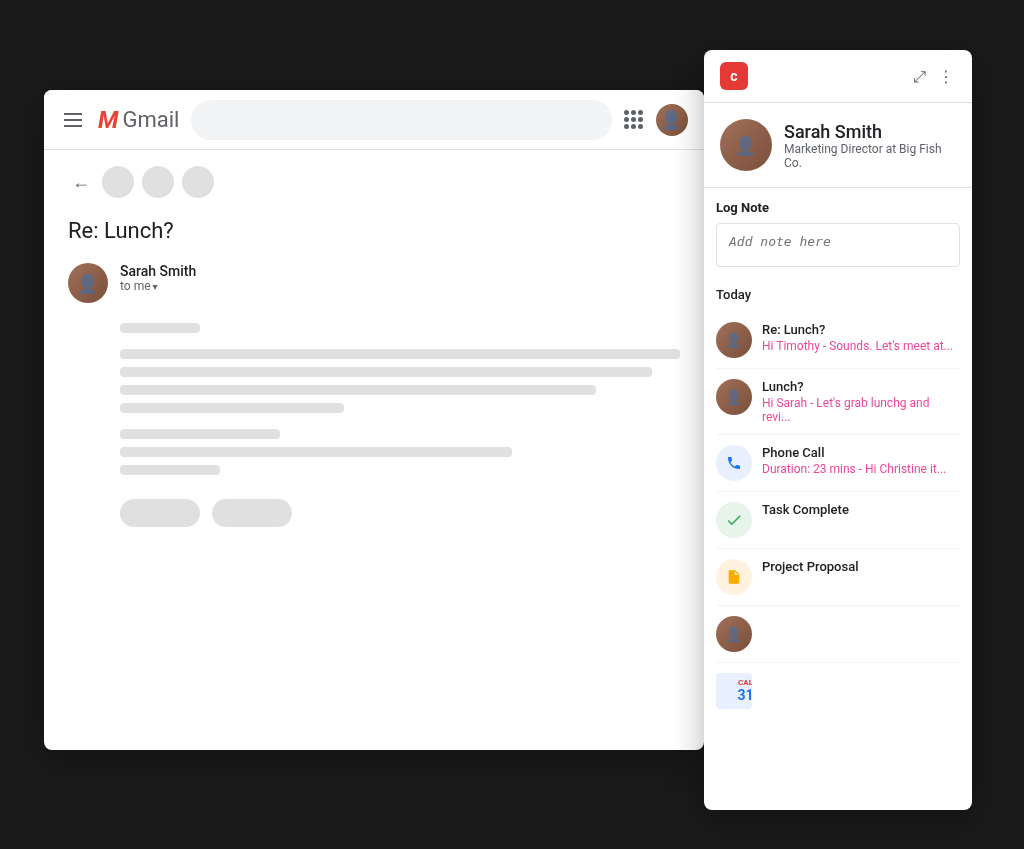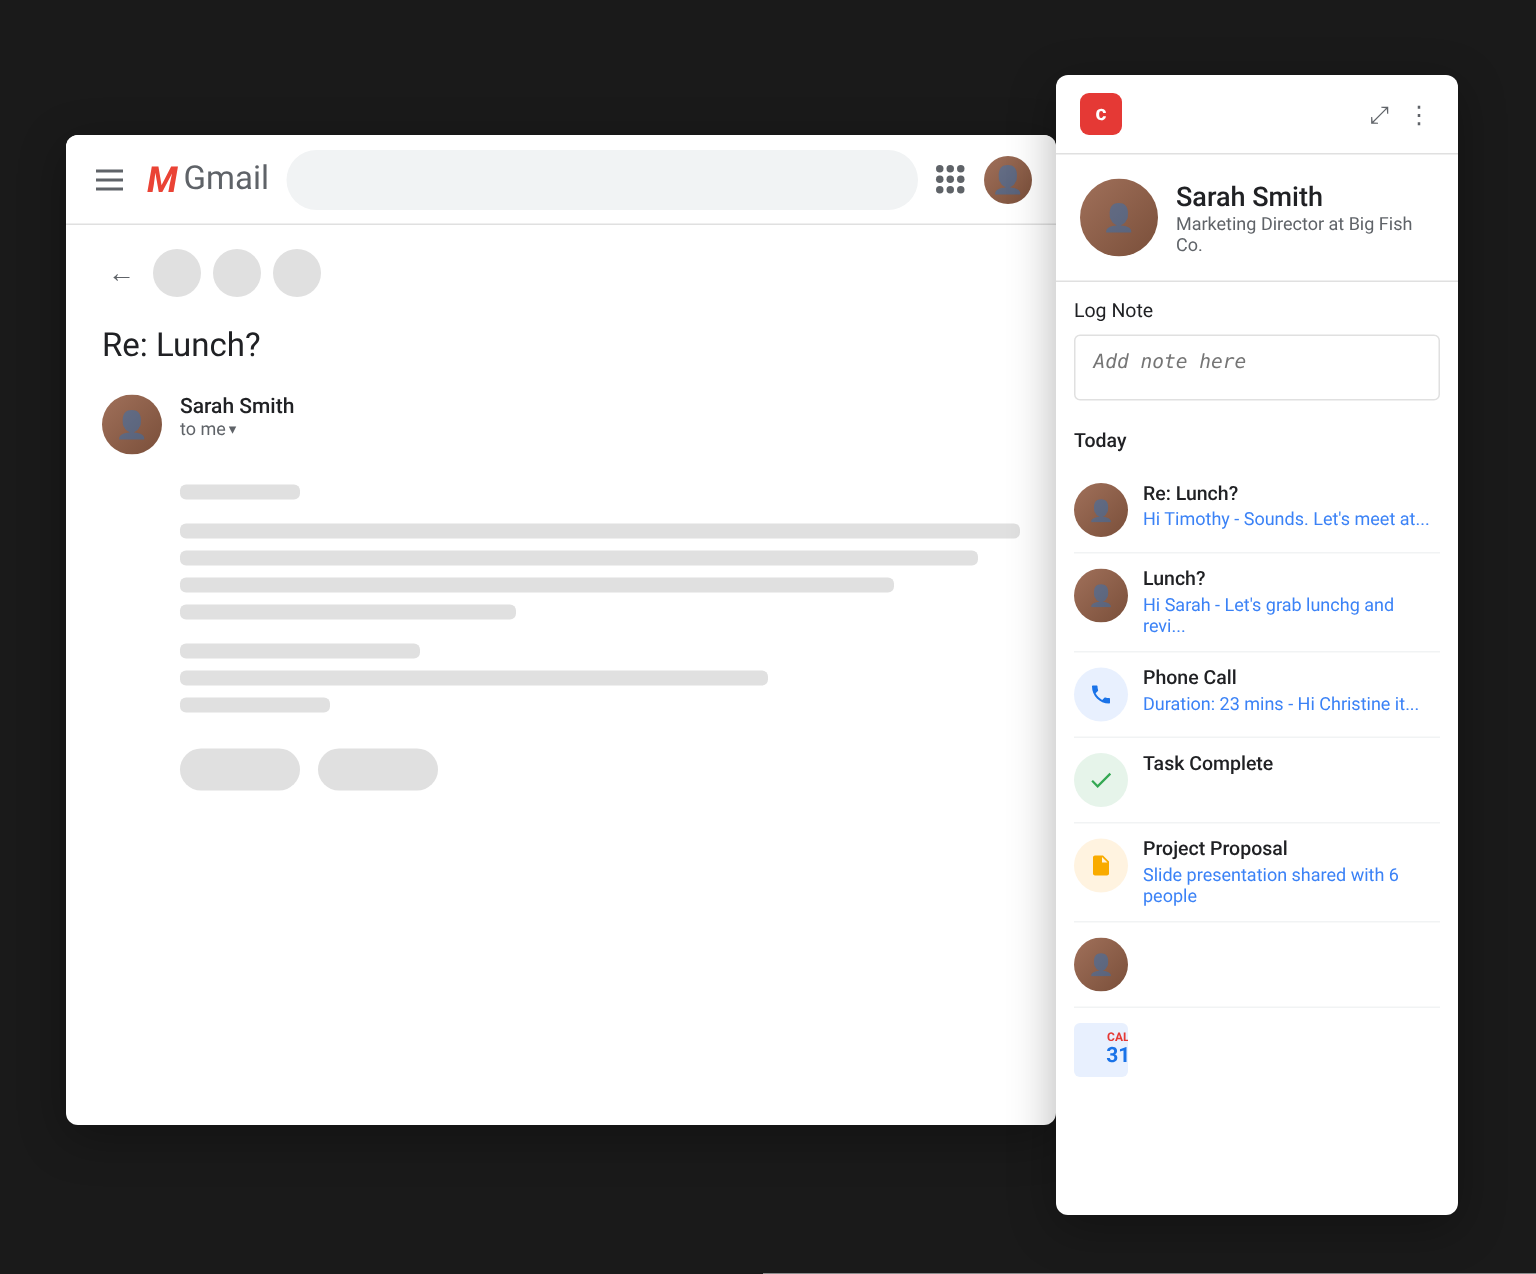--- a/index.html
+++ b/index.html
@@ -329,21 +329,21 @@
       overflow-y: auto;
       padding: 12px;
     }
 
     .log-note-section {
       margin-bottom: 16px;
     }
 
     .section-label {
       font-size: 13px;
-      font-weight: 400;
+      font-weight: 700;
       color: #202124;
       margin-bottom: 8px;
     }
 
     .note-input {
       width: 100%;
       border: 1px solid #e0e0e0;
       border-radius: 4px;
       padding: 10px 12px;
       font-size: 13px;
@@ -418,21 +418,21 @@
     .activity-text { flex: 1; }
 
     .activity-title {
       font-size: 13px;
       font-weight: 500;
       color: #202124;
     }
 
     .activity-subtitle {
       font-size: 12px;
-      color: #3b82f6;
+      color: #ec4899;
       margin-top: 2px;
     }
 
     
     .face-placeholder {
       width: 100%;
       height: 100%;
       background: linear-gradient(135deg, #a0705a 0%, #7a4f3a 100%);
       display: flex;
       align-items: center;
@@ -595,21 +595,20 @@
     </div>
 
     <div class="activity-item">
       <div class="activity-icon doc-bg">
         <svg width="16" height="16" viewBox="0 0 24 24" fill="#f9ab00">
           <path d="M14 2H6c-1.1 0-2 .9-2 2v16c0 1.1.9 2 2 2h12c1.1 0 2-.9 2-2V8l-6-6zm-1 7V3.5L18.5 9H13z"></path>
         </svg>
       </div>
       <div class="activity-text">
         <div class="activity-title">Project Proposal</div>
-        <div class="activity-subtitle">Slide presentation shared with 6 people</div>
       </div>
     </div>
 
 
     <div class="activity-item">
       <div class="activity-icon person-dark">
         <div class="face-placeholder" style="font-size:14px">👤</div>
       </div>
     </div>
 

